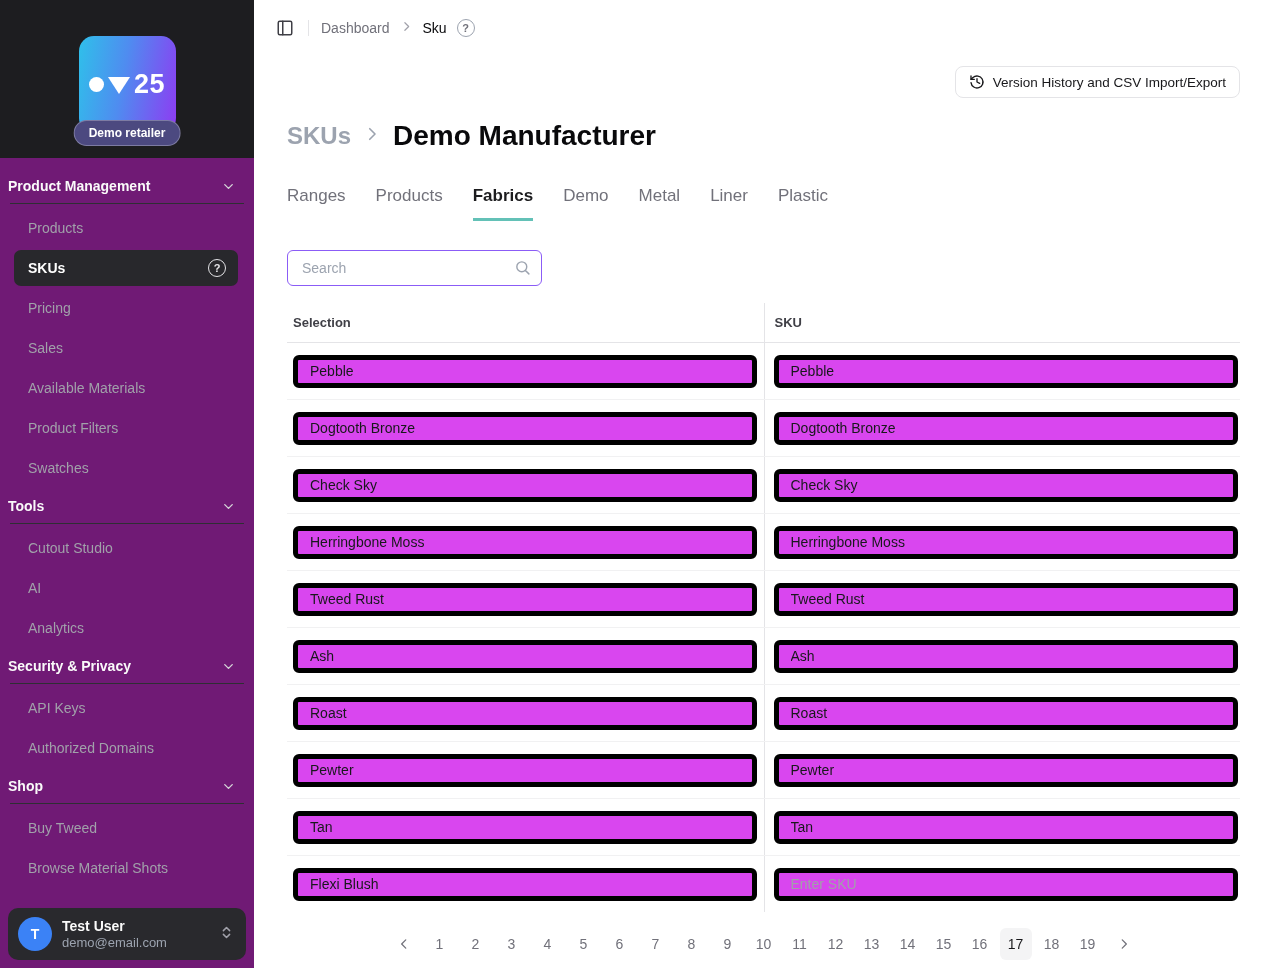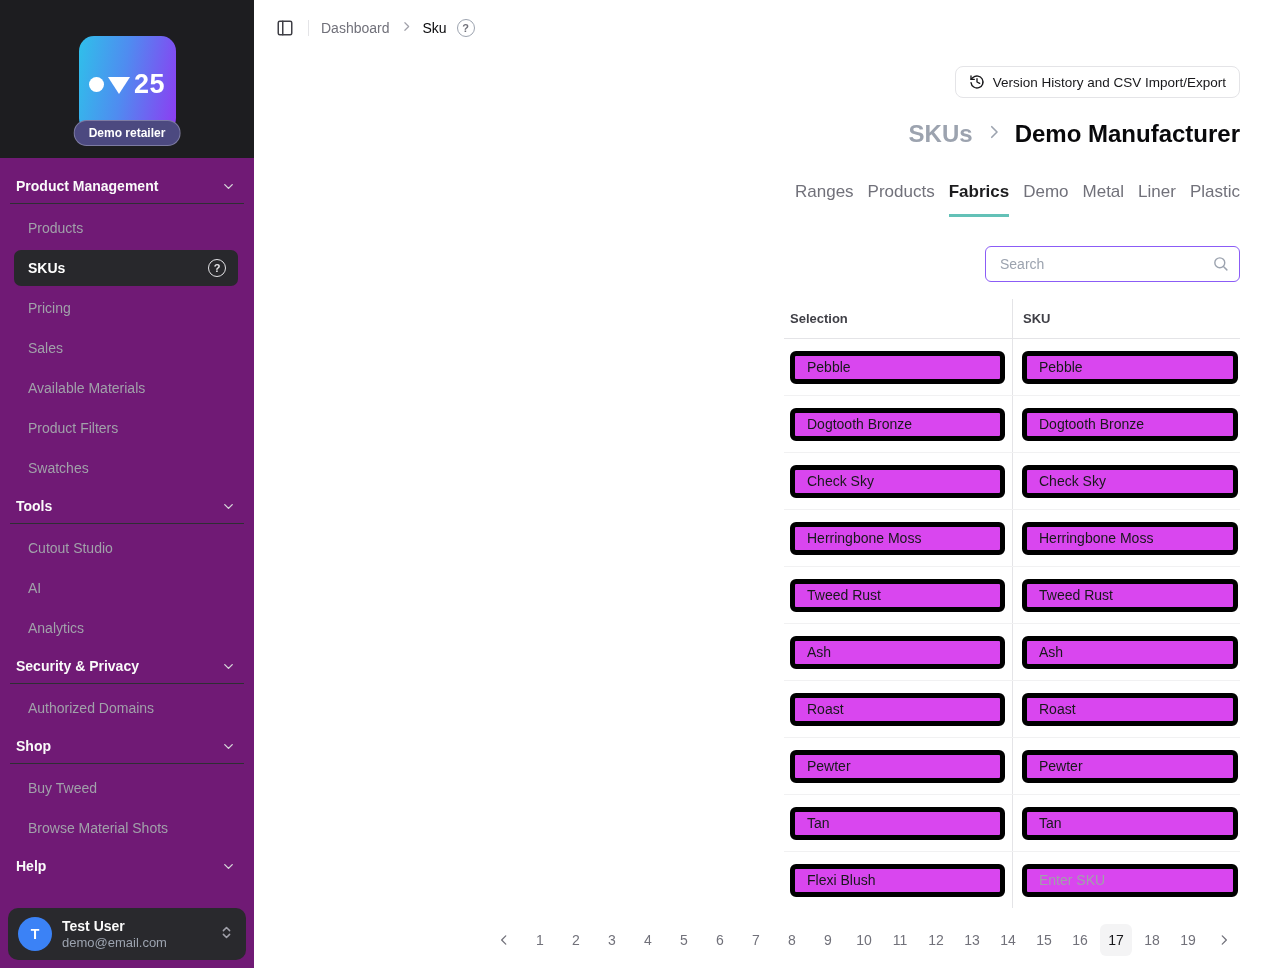--- a/index.html
+++ b/index.html
@@ -39,21 +39,21 @@
     position:absolute; bottom:12px; left:50%; transform:translateX(-50%);
     background:#4c4980;
     border:1px solid rgba(255,255,255,0.28);
     color:#fff; font-size:12px; font-weight:bold;
     padding:5px 14px; border-radius:14px; white-space:nowrap;
   }
 
   .sidebar-nav { flex:1; padding-top:10px; overflow:hidden; }
   .nav-header {
     display:flex; align-items:center; justify-content:space-between;
-    padding:10px 18px 9px 16px;
+    padding:10px 18px 9px 8px;
     color:#fafafa; font-size:14px; font-weight:bold;
     cursor:pointer;
   }
   .nav-header svg { stroke:#d4d4d8; }
   .nav-divider { border-top:1px solid #2e2e33; margin:0 10px 4px 10px; }
   .nav-item {
     padding:11px 16px 11px 28px;
     color:#a1a1aa; font-size:14px;
     cursor:pointer;
     line-height:18px;
@@ -107,36 +107,36 @@
   .crumb-parent { color:#71717a; cursor:pointer; }
   .crumb-current { color:#09090b; font-weight:500; }
   .crumb-help {
     width:18px; height:18px; border-radius:50%;
     border:1.5px solid #9ca3af; color:#71717a;
     font-size:11px; font-weight:bold;
     display:flex; align-items:center; justify-content:center;
     cursor:pointer; background:none;
   }
 
-  .content { flex:1; padding:0 38px 0 33px; display:flex; flex-direction:column;align-items:flex-end; }
+  .content { flex:1; padding:0 38px 0 33px; display:flex; flex-direction:column; }
 
   .action-row { display:flex; justify-content:flex-end; margin-top:10px; }
   .version-btn {
     display:flex; align-items:center; gap:8px;
     background:#fff; border:1px solid #e4e4e7; border-radius:8px;
     height:32px; padding:0 13px;
     font-family:inherit; font-size:13.5px; font-weight:500; color:#18181b;
     cursor:pointer;
   }
 
   .page-title { margin-top:22px; display:flex; align-items:center; gap:12px; }
   .title-parent { font-size:24px; font-weight:bold; color:#9ca3af; cursor:pointer; }
-  .title-current { font-size:24px; font-weight:bold; color:#09090b; }
-
-  .tabs { margin-top:34px; display:flex; gap:14px; }
+  .title-current { font-size:28px; font-weight:bold; color:#09090b; }
+
+  .tabs { margin-top:34px; display:flex; gap:30px; }
   .tab {
     font-size:17px; color:#71717a; padding-bottom:12px;
     border-bottom:3px solid transparent; cursor:pointer;
   }
   .tab.active { color:#1c1c1e; font-weight:bold; border-bottom-color:#63c1b7; }
 
   .search-wrap { margin-top:29px; position:relative; width:255px; }
   .search-input {
     width:100%; height:36px;
     border:1px solid #8b5cf6; border-radius:6px;
@@ -224,20 +224,21 @@
       <div class="nav-item">Cutout Studio</div>
       <div class="nav-item">AI</div>
       <div class="nav-item">Analytics</div>
       <div class="nav-header">
       <span>Security &amp; Privacy</span>
         <svg width="15" height="15" viewBox="0 0 24 24" fill="none" stroke-width="2.2" stroke="currentColor" stroke-linecap="round" stroke-linejoin="round">
           <polyline points="6 9 12 15 18 9"></polyline>
         </svg>
       </div>
       <div class="nav-divider"></div>
+      <div class="nav-item">API Keys</div>
       <div class="nav-item">Authorized Domains</div>
       <div class="nav-header">
       <span>Shop</span>
         <svg width="15" height="15" viewBox="0 0 24 24" fill="none" stroke-width="2.2" stroke="currentColor" stroke-linecap="round" stroke-linejoin="round">
           <polyline points="6 9 12 15 18 9"></polyline>
         </svg>
       </div>
       <div class="nav-divider"></div>
       <div class="nav-item">Buy Tweed</div>
       <div class="nav-item">Browse Material Shots</div>

